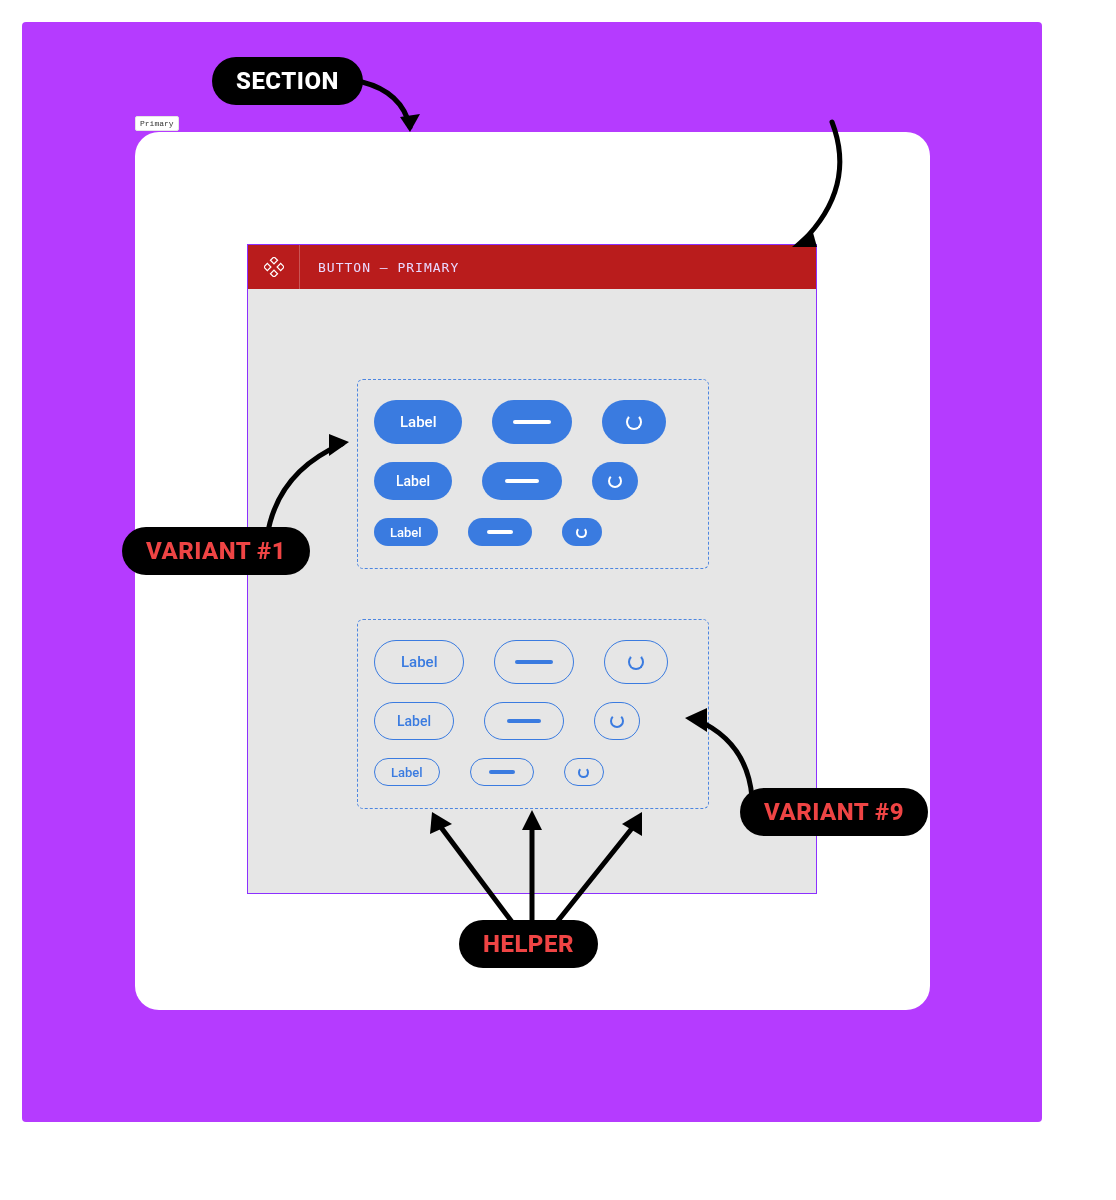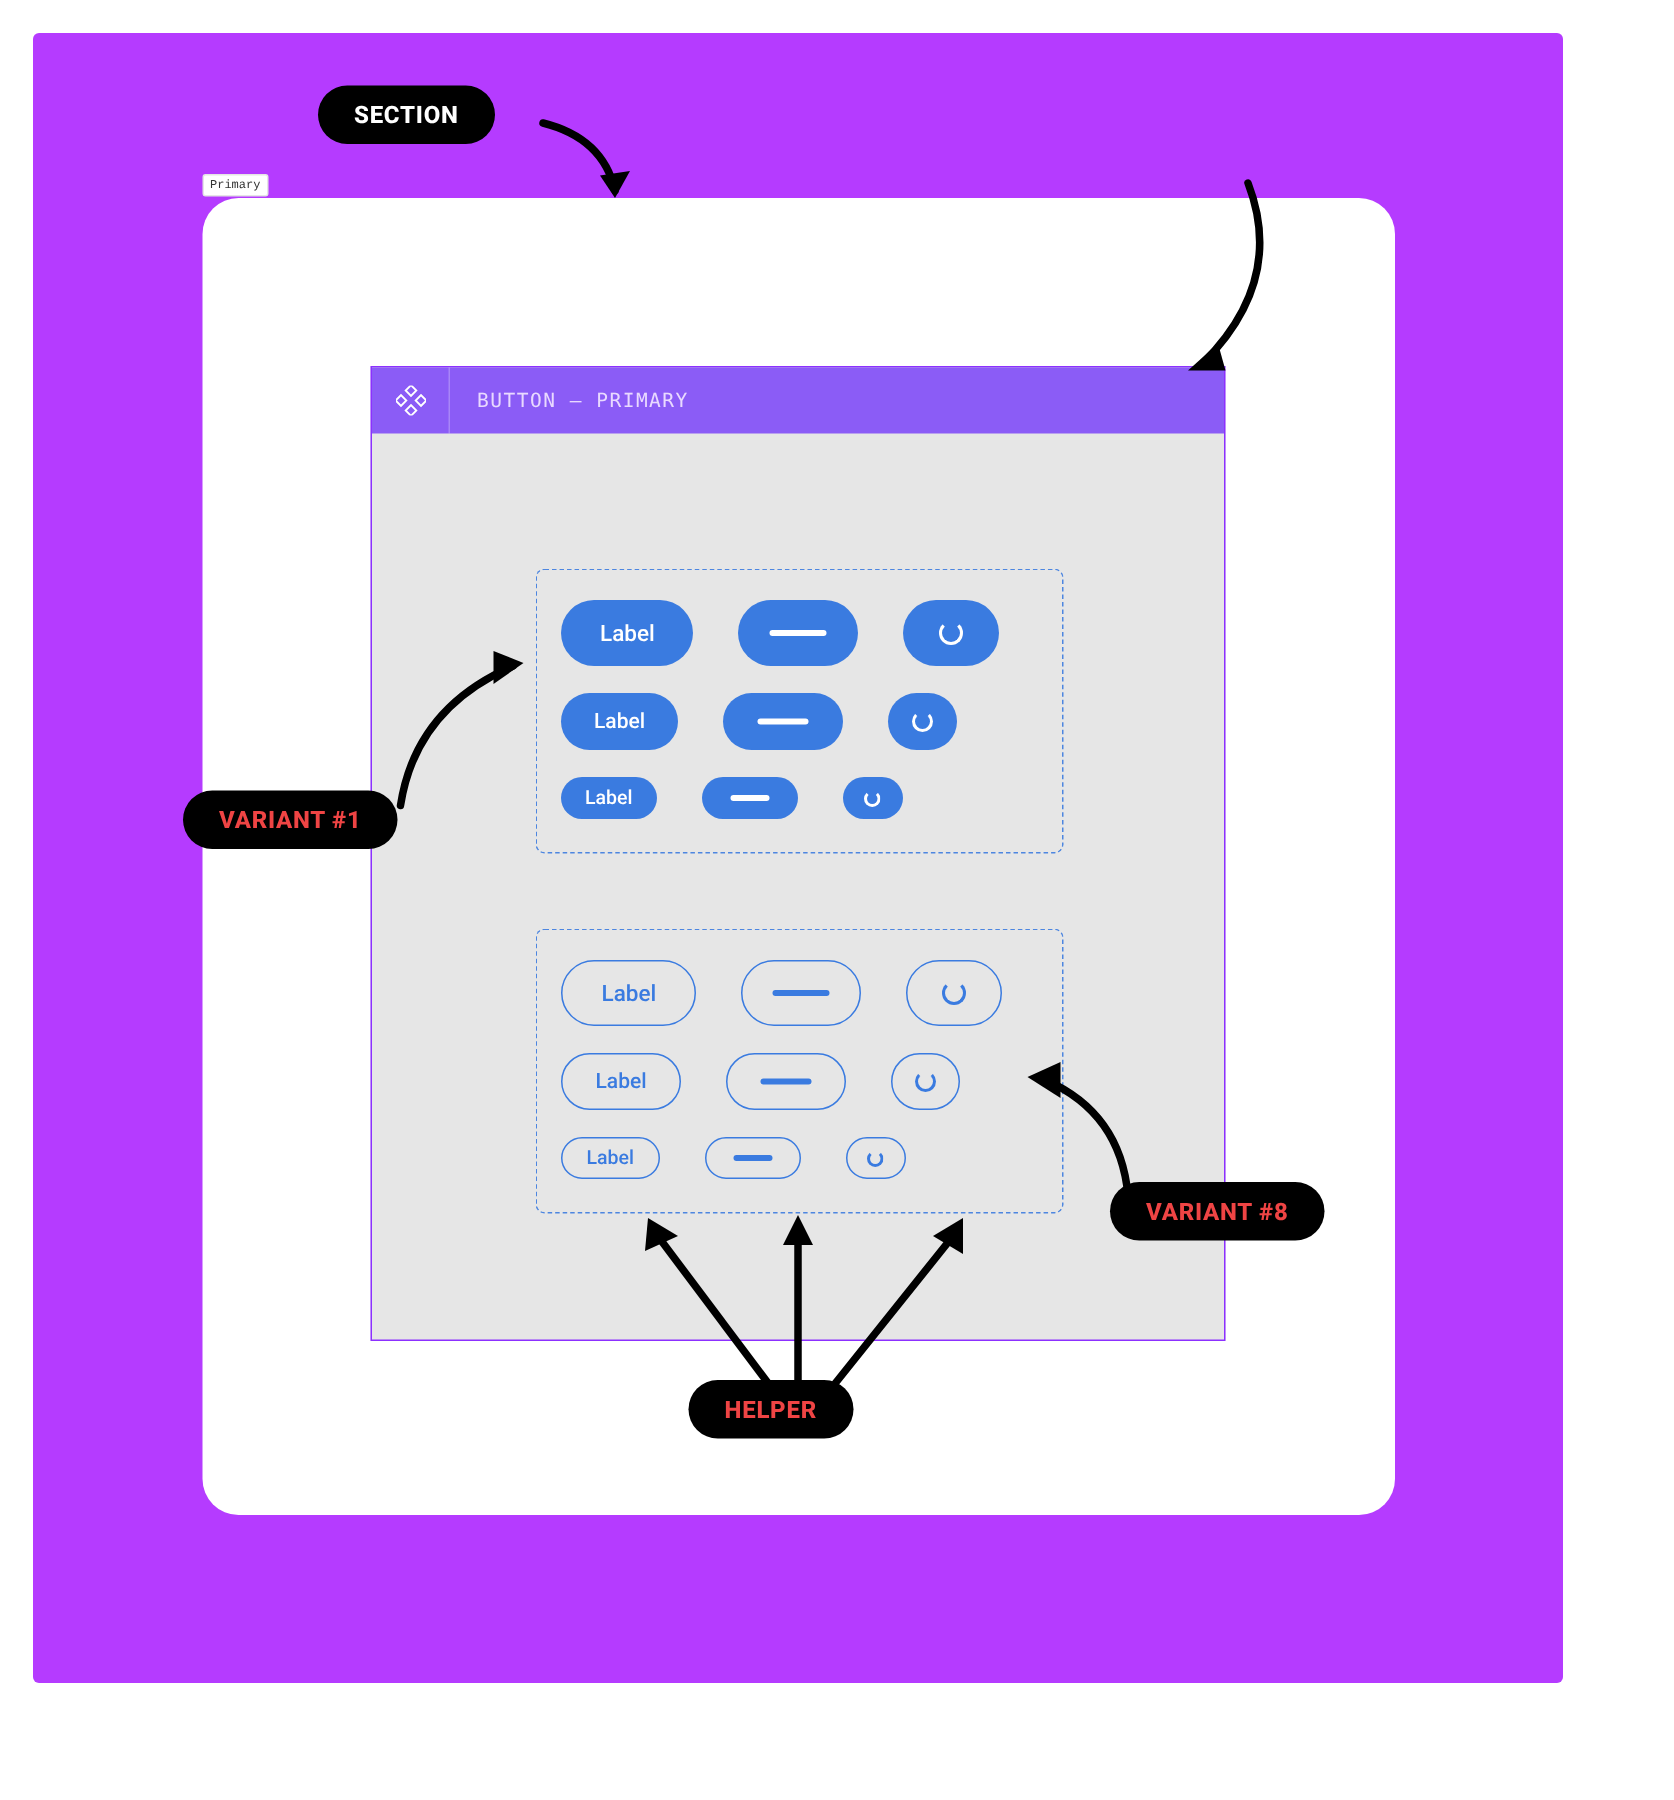--- a/index.html
+++ b/index.html
@@ -38,21 +38,21 @@
   }
   .component-frame {
     position: absolute;
     left: 225px; top: 222px;
     width: 570px; height: 650px;
     background: #e6e6e6;
     border: 1px solid #8c30ff;
   }
   .component-header {
     height: 44px;
-    background: #8b5cf6;
+    background: #b91c1c;
     display: flex;
     align-items: center;
   }
   .header-icon {
     width: 52px;
     height: 44px;
     display: flex;
     align-items: center;
     justify-content: center;
     border-right: 1px solid rgba(255,255,255,0.25);
@@ -133,21 +133,21 @@
   .iconbtn.md .spinner { width: 14px; height: 14px; }
   .iconbtn.sm .spinner { width: 11px; height: 11px; }
 
   
   .pill {
     position: absolute;
     background: #000;
     border-radius: 999px;
     padding: 10px 24px;
     font-weight: 800;
-    font-size: 16px;
+    font-size: 24px;
     letter-spacing: 0.5px;
     white-space: nowrap;
   }
   .pill.white { color: #fff; }
   .pill.purple { color: #ef4444; }
   .pill-section { left: 190px; top: 35px; }
   .pill-title { left: 569px; top: 57px; font-size: 20px; padding: 12px 22px; }
   .pill-variant1 { left: 100px; top: 505px; }
   .pill-variant2 { left: 718px; top: 766px; }
   .pill-states { left: 437px; top: 898px; }
@@ -253,21 +253,21 @@
           </span>
         <span class="iconbtn outline sm">
             <span class="spinner"></span>
           </span>
       </div>
     </div>
   </div>
 
   <div class="pill white pill-section">SECTION</div>
   <div class="pill purple pill-variant1">VARIANT #1</div>
-  <div class="pill purple pill-variant2">VARIANT #8</div>
+  <div class="pill purple pill-variant2">VARIANT #9</div>
   <div class="pill purple pill-states">HELPER</div>
 
   <svg class="arrow" style="left:330px;top:50px;width:80px;height:70px" viewBox="0 0 80 70">
     <path d="M10 10 Q 50 20 58 55"></path>
     <path d="M48 45 L58 60 L68 42" fill="#000" stroke="none"></path>
   </svg>
 
   <svg class="arrow" style="left:740px;top:95px;width:100px;height:140px" viewBox="0 0 100 140">
     <path d="M70 5 Q 95 70 40 125"></path>
     <path d="M50 112 L30 130 L55 130" fill="#000" stroke="none"></path>

